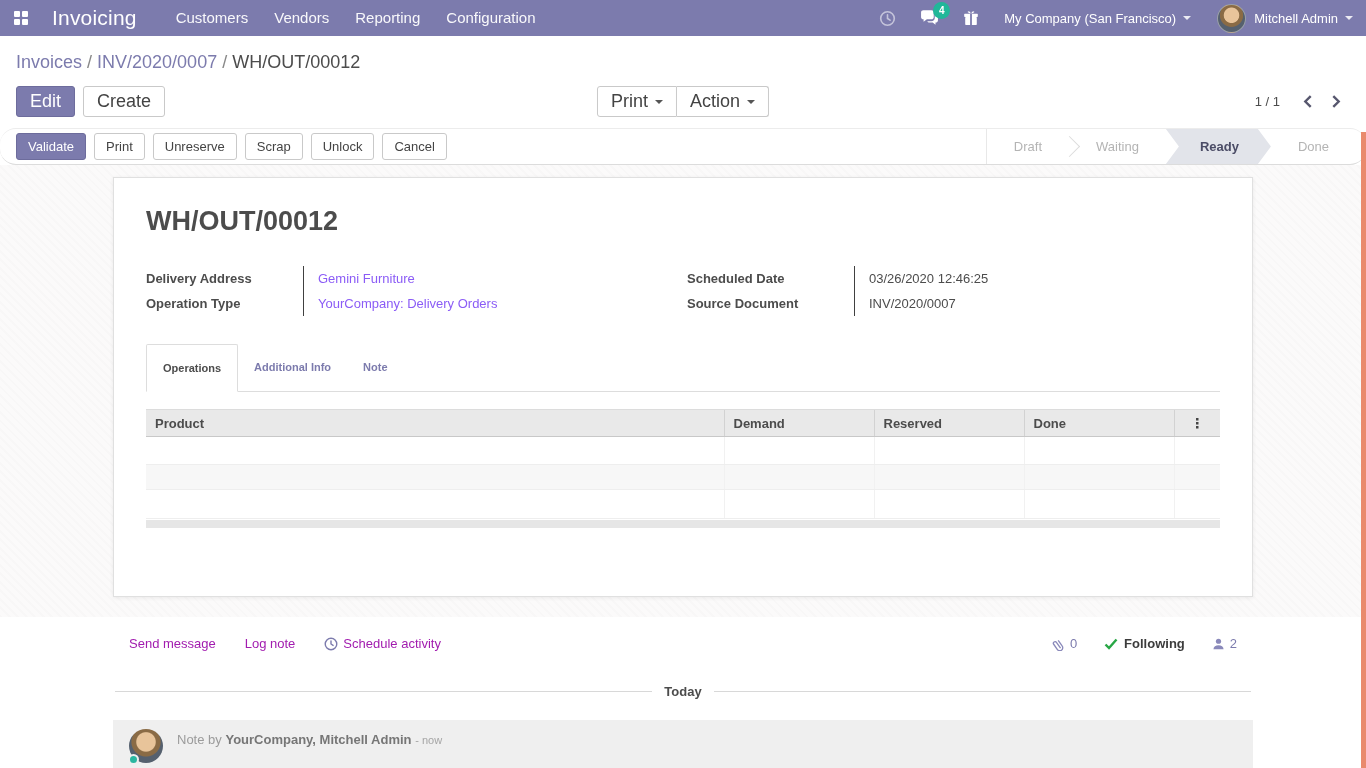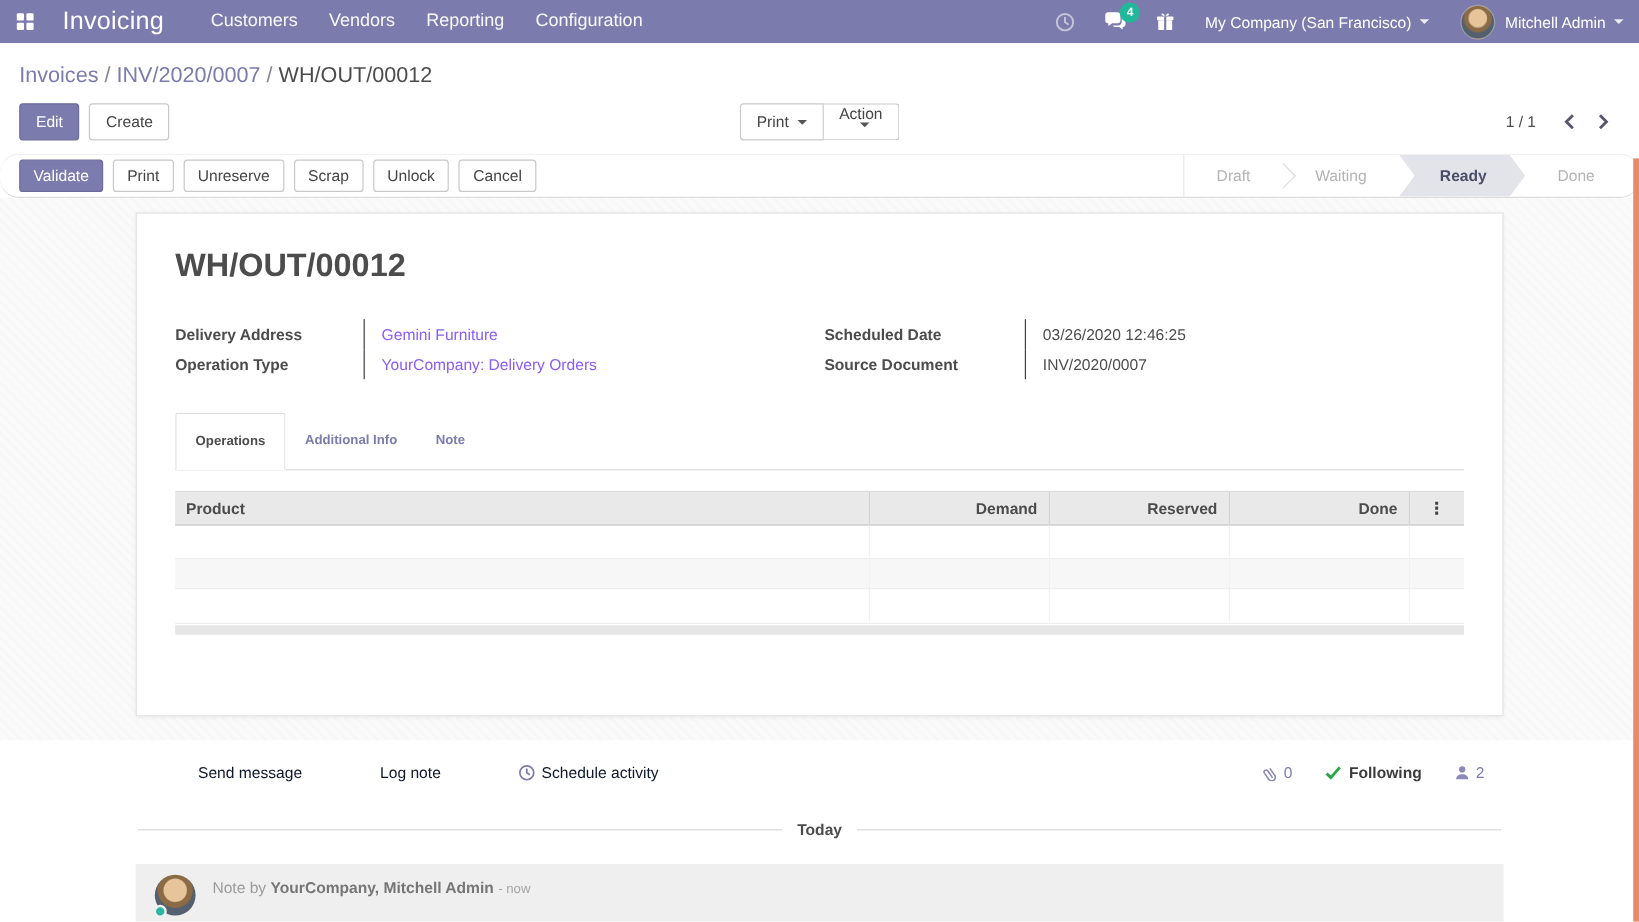--- a/index.html
+++ b/index.html
@@ -25,27 +25,27 @@
     background:radial-gradient(circle at 50% 38%, #e8c49a 0 34%, #8a6b45 38% 52%, #55606e 56%);
     border:1px solid rgba(255,255,255,.4); }
 
   
   .control-panel { background:#fff; padding:8px 16px 0; }
   .breadcrumb { font-size:18px; line-height:30px; margin:3px 0 9px; }
   .breadcrumb a { color:#7c7bad; text-decoration:none; cursor:pointer; }
   .breadcrumb .sep { color:#888; padding:0 5px; }
   .breadcrumb .current { color:#4c4c4c; }
   .cp-row { position:relative; display:flex; align-items:center; padding-bottom:11px; }
-  .btn { display:inline-flex; align-items:center; height:31px; padding:0 13px; font-size:13px;
+  .btn { display:inline-flex; align-items:center; height:31px; padding:0 13px; font-size:18px;
     border:1px solid #c9c9c9; background:#fff; color:#444; border-radius:3px; cursor:pointer; }
   .btn.primary { background:#7c7bad; border-color:#6d6c9c; color:#fff; }
   .btn + .btn { margin-left:8px; }
   .center-group { position:absolute; left:50%; transform:translateX(-50%); display:flex; }
   .center-group .btn { border-radius:3px 0 0 3px; margin:0; }
-  .center-group .btn + .btn { border-radius:0 3px 3px 0; border-left:none; margin:0;flex-direction:column; }
+  .center-group .btn + .btn { border-radius:0 3px 3px 0; border-left:none; margin:0; }
   .btn .caret { border-top-color:#555; margin-left:7px; }
   .pager { margin-left:auto; display:flex; align-items:center; font-size:13px; color:#4c4c4c; }
   .pager-btn { background:none; border:none; padding:4px 9px; cursor:pointer; display:flex; align-items:center; }
 
   
   .statusbar { height:37px; background:#fff; border-top:1px solid #ececec; border-bottom:1px solid #dcdcdc;
     display:flex; align-items:center; padding-left:16px;border-radius:16px; }
   .sb-btn { height:27px; padding:0 11px; font-size:13px; border:1px solid #c9c9c9; background:#fff;
     color:#444; border-radius:3px; margin-right:8px; cursor:pointer; }
   .sb-btn.primary { background:#7c7bad; border-color:#6d6c9c; color:#fff; }
@@ -76,34 +76,34 @@
 
   .tabs { display:flex; border-bottom:1px solid #ddd; margin-top:28px; }
   .tab { font-size:11px; padding:17px 16px; color:#7c7bad; cursor:pointer; margin-bottom:-1px;font-weight:bold; }
   .tab.active { color:#4c4c4c; background:#fff; border:1px solid #ddd; border-bottom:1px solid #fff;
     border-radius:2px 2px 0 0; }
 
   table.ops { width:100%; border-collapse:collapse; margin-top:17px; table-layout:fixed; }
   th { background:#e9e9e9; border-top:1px solid #dcdcdc; border-bottom:1px solid #c8c8c8;
     font-size:13px; font-weight:bold; color:#4c4c4c; padding:5px 9px; text-align:left; }
   th + th { border-left:1px solid #d2d2d2; }
-  th.num, td.num { text-align:right; }
+  th.num, td.num { text-align:left; }
   col.c-prod { width:auto; } col.c-num { width:150px; } col.c-opt { width:46px; }
   td { font-size:13px; color:#4c4c4c; padding:6px 9px; border-bottom:1px solid #e7e7e7; height:17px; }
   tbody td + td { border-left:1px solid #f1f1f1; }
   tr.blank td { border-bottom:1px solid #eee; }
   tr.blank.stripe td { background:#f7f7f7; }
   .kebab { color:#444; font-size:14px; text-align:center; cursor:pointer; }
   .table-scroll { height:8px; background:#e6e6e6; margin-top:1px; }
 
   
   .chatter { background:#fff; padding-top:19px; }
   .chatter-inner { width:1140px; margin:0 auto; }
   .composer { display:flex; align-items:center; font-size:13px; padding:0 16px; }
-  .composer .c-link { color:#0f172a; cursor:pointer; margin-right:29px; display:flex; align-items:center;margin-left:36px; }
+  .composer .c-link { color:#a21caf; cursor:pointer; margin-right:29px; display:flex; align-items:center; }
   .composer .c-link svg { margin-right:5px; }
   .c-right { margin-left:auto; display:flex; align-items:center; }
   .c-right > div { display:flex; align-items:center; margin-left:27px; cursor:pointer; }
   .attach-count, .follower-count { color:#7c7bad; font-size:13px; margin-left:5px; }
   .following-label { font-size:13px; font-weight:bold; color:#3c3c3c; margin-left:6px; }
 
   .divider { display:flex; align-items:center; margin:33px 2px 0; }
   .divider .line { flex:1; height:1px; background:#d8d8d8; }
   .divider .d-label { font-size:13px; font-weight:bold; color:#4c4c4c; padding:0 12px; }
 

